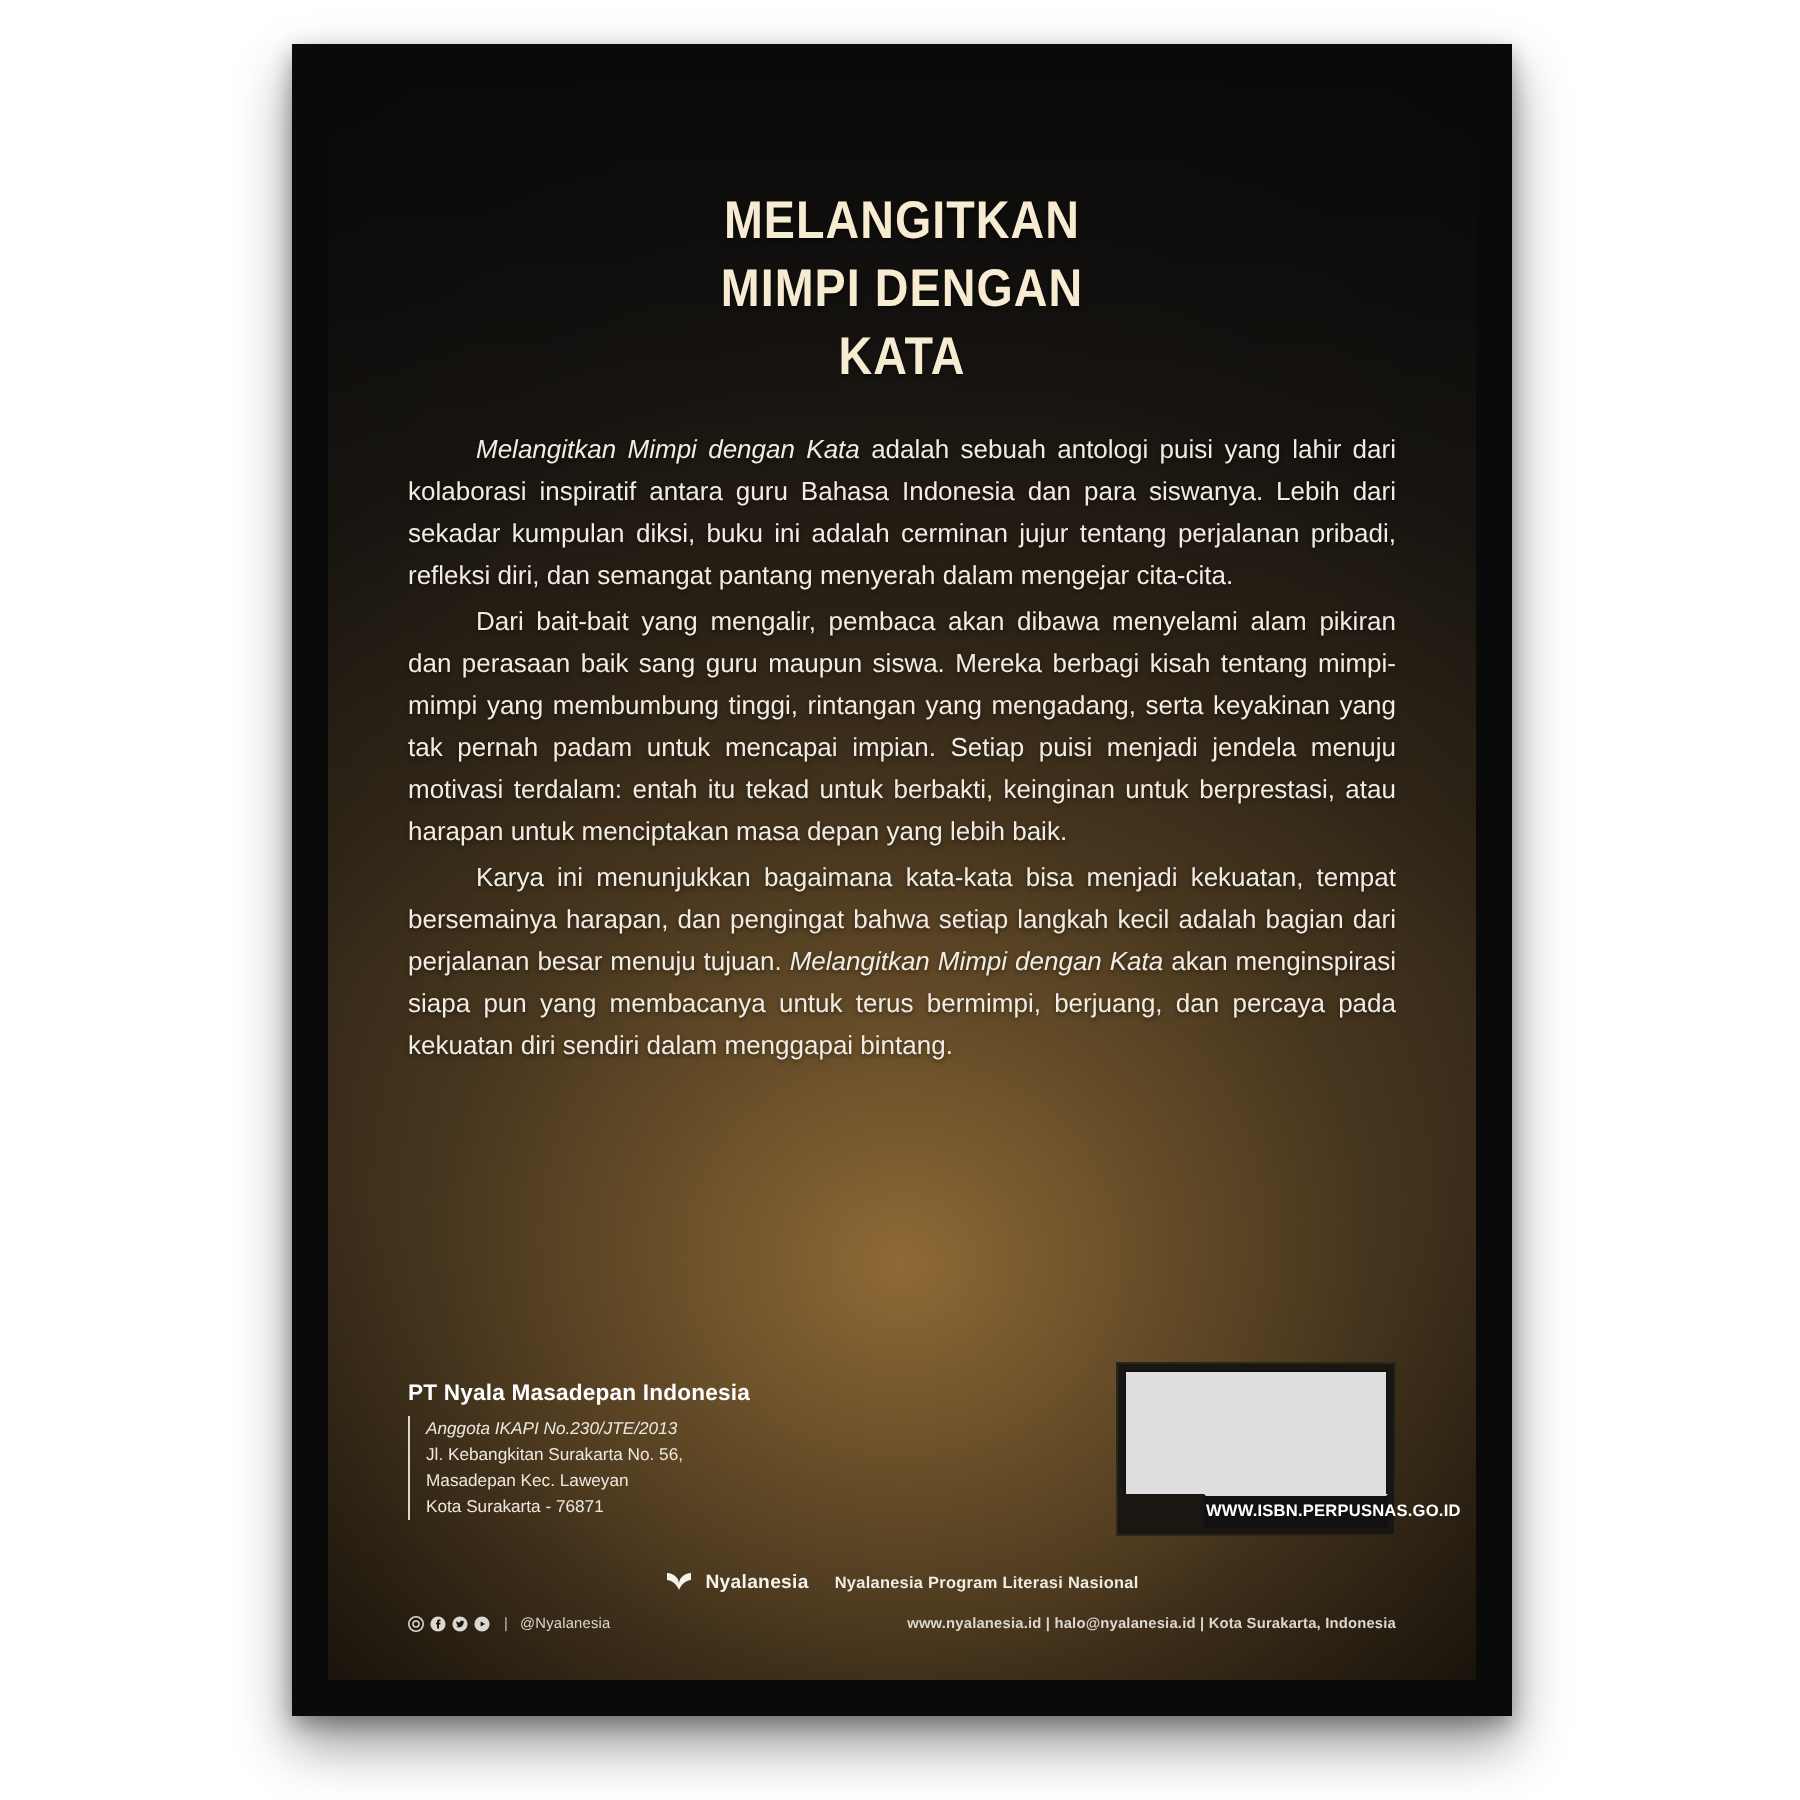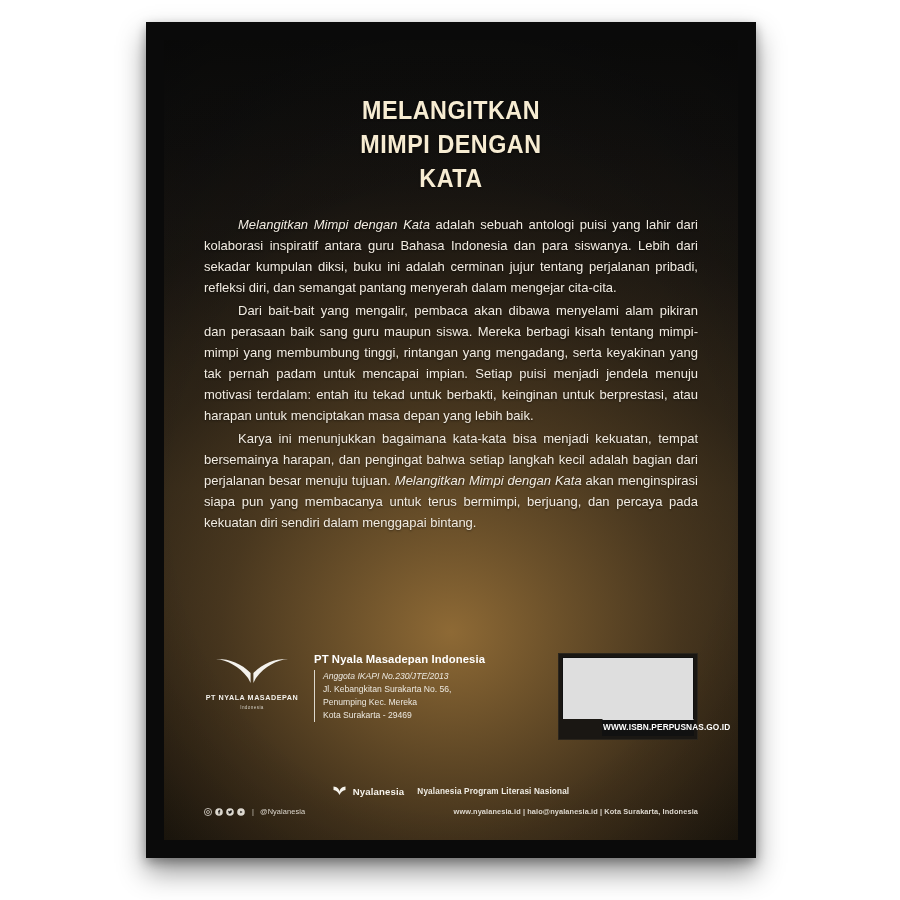--- a/index.html
+++ b/index.html
@@ -142,20 +142,21 @@
     color: #cfcabe;
     font-size: 4.6px;
     letter-spacing: 0.4px;
     margin-top: 2px;
   }
 
   .pub-info {
     flex: 1 1 auto;
     padding-top: 2px;
     min-width: 0;
+    margin-top: 10px;
   }
   .pub-name {
     color: #ffffff;
     font-weight: 700;
     font-size: 11.3px;
     letter-spacing: 0.1px;
     margin-bottom: 5px;
   }
   .pub-address {
     border-left: 1.5px solid #ddd8cd;
@@ -198,21 +199,20 @@
   .footer {
     margin-top: 18px;
     padding-bottom: 6px;
   }
   .footer-brand {
     display: flex;
     justify-content: center;
     align-items: center;
     gap: 7px;
     margin-bottom: 10px;
-    margin-top: 28px;
   }
   .footer-brand-name {
     color: #f6f3ec;
     font-size: 9.6px;
     font-weight: 700;
     letter-spacing: 0.15px;
   }
   .footer-tagline {
     color: #efece4;
     font-size: 8.2px;
@@ -255,36 +255,28 @@
         </div>
 
         <div class="blurb">
           <p><i>Melangitkan Mimpi dengan Kata</i><span> adalah sebuah antologi puisi yang lahir dari kolaborasi inspiratif antara guru Bahasa Indonesia dan para siswanya. Lebih dari sekadar kumpulan diksi, buku ini adalah cerminan jujur tentang perjalanan pribadi, refleksi diri, dan semangat pantang menyerah dalam mengejar cita-cita.</span></p>
           <p>Dari bait-bait yang mengalir, pembaca akan dibawa menyelami alam pikiran dan perasaan baik sang guru maupun siswa. Mereka berbagi kisah tentang mimpi-mimpi yang membumbung tinggi, rintangan yang mengadang, serta keyakinan yang tak pernah padam untuk mencapai impian. Setiap puisi menjadi jendela menuju motivasi terdalam: entah itu tekad untuk berbakti, keinginan untuk berprestasi, atau harapan untuk menciptakan masa depan yang lebih baik.</p>
           <p><span>Karya ini menunjukkan bagaimana kata-kata bisa menjadi kekuatan, tempat bersemainya harapan, dan pengingat bahwa setiap langkah kecil adalah bagian dari perjalanan besar menuju tujuan. </span><i>Melangitkan Mimpi dengan Kata</i><span> akan menginspirasi siapa pun yang membacanya untuk terus bermimpi, berjuang, dan percaya pada kekuatan diri sendiri dalam menggapai bintang.</span></p>
         </div>
 
         <div class="publisher">
 
-          <div class="pub-logo">
-            <svg class="wing-mark" width="74" height="30" viewBox="0 0 74 30">
-              <path d="M1 2 C 12 3, 24 9, 33 21 L 35.6 26 L 35.6 16 C 26 6, 13 1.5, 1 2 Z" fill="#f4f2ed"></path>
-              <path d="M73 2 C 62 3, 50 9, 41 21 L 38.4 26 L 38.4 16 C 48 6, 61 1.5, 73 2 Z" fill="#f4f2ed"></path>
-            </svg>
-            <div class="pub-logo-name">PT NYALA MASADEPAN</div>
-            <div class="pub-logo-sub">Indonesia</div>
-          </div>
 
           <div class="pub-info">
             <div class="pub-name">PT Nyala Masadepan Indonesia</div>
             <div class="pub-address">
               <div class="ikapi">Anggota IKAPI No.230/JTE/2013</div>
               <div>Jl. Kebangkitan Surakarta No. 56,</div>
-              <div>Penumping Kec. Mereka</div>
-              <div>Kota Surakarta - 29469</div>
+              <div>Masadepan Kec. Laweyan</div>
+              <div>Kota Surakarta - 76871</div>
             </div>
           </div>
 
           <div class="isbn-box">
             <div class="isbn-field"></div>
             <div class="isbn-url">WWW.ISBN.PERPUSNAS.GO.ID</div>
           </div>
 
         </div>
 

